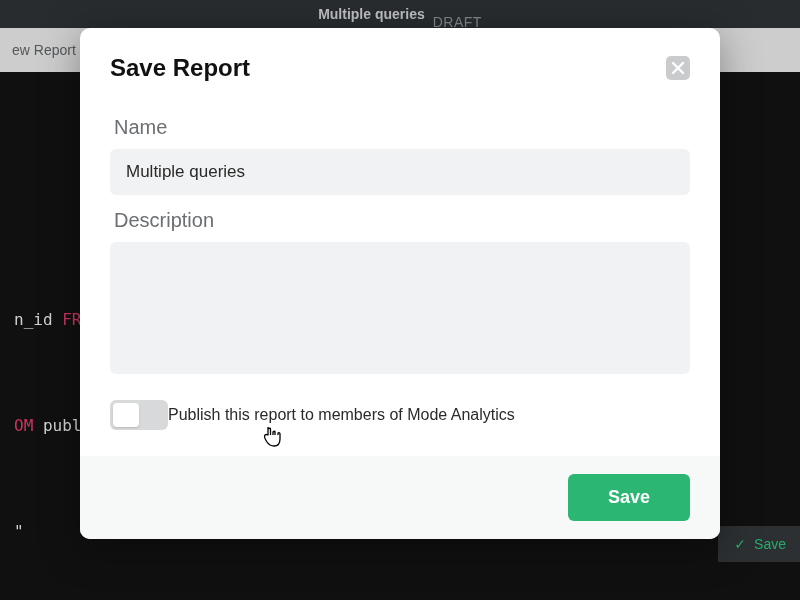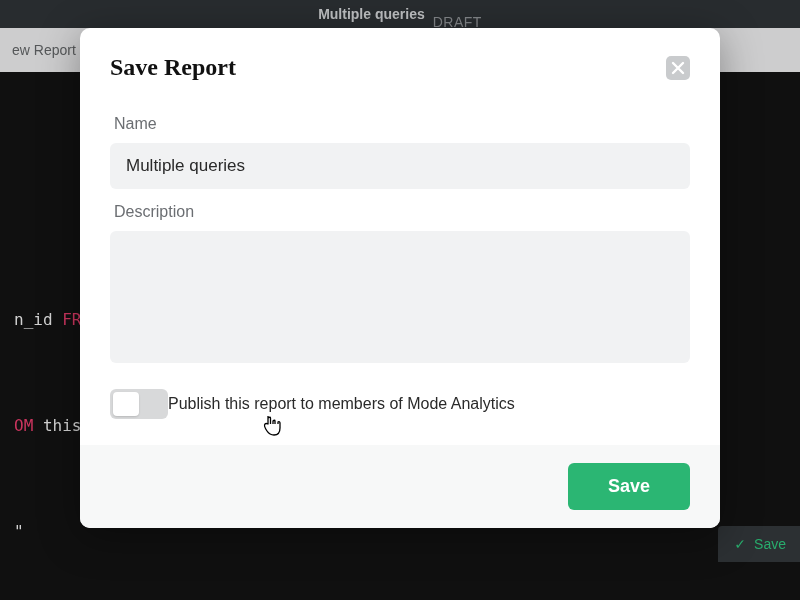--- a/index.html
+++ b/index.html
@@ -43,31 +43,30 @@
     position: absolute; inset: 0; background: rgba(0,0,0,0.05);
   }
   .modal {
     position: absolute; left: 80px; top: 28px; width: 640px;
     background: #fff; border-radius: 10px; box-shadow: 0 8px 40px rgba(0,0,0,0.35);
     overflow: hidden;
   }
   .modal-head {
     display: flex; align-items: center; justify-content: space-between;
     padding: 26px 30px 6px 30px;
-    font-family: Liberation Serif, serif;
   }
   .modal-title { font-size: 24px; font-weight: 700; color: #111; }
   .close-btn {
     width: 24px; height: 24px; border-radius: 5px; background: #c9cbcd;
     display: flex; align-items: center; justify-content: center; cursor: pointer;
   }
   .close-btn svg { width: 14px; height: 14px; }
 
   .modal-body { padding: 14px 30px 26px 30px; }
-  .field-label { font-size: 16px; color: #6b6e72; margin: 14px 0 10px 4px; }
+  .field-label { font-size: 20px; color: #6b6e72; margin: 14px 0 10px 4px; }
   .text-input {
     width: 100%; height: 46px; border: none; background: #f1f2f3;
     border-radius: 6px; padding: 0 16px; font-size: 17px; color: #2a2a2a;
   }
   .textarea {
     width: 100%; height: 132px; border: none; background: #f1f2f3;
     border-radius: 6px; padding: 12px 16px; font-size: 16px; color: #2a2a2a;
     resize: none; font-family: inherit;
   }
 
@@ -101,21 +100,21 @@
   <span>Multiple queries</span>
   <span class="draft">DRAFT</span>
 </div>
 
 <div class="subbar">
   <span>ew Report</span>
 </div>
 
 <div class="editor">
   <div class="row1"><span>n_id </span><span class="kw-red">FRO</span></div>
-  <div><span class="kw-red">OM </span><span>this</span></div>
+  <div><span class="kw-red">OM </span><span>publ</span></div>
   <div><span>"</span></div>
   
 </div>
 
 <div class="status-pill">
   <span class="check">✓</span>
   <span>Save</span>
 </div>
 
 <div class="overlay"></div>

